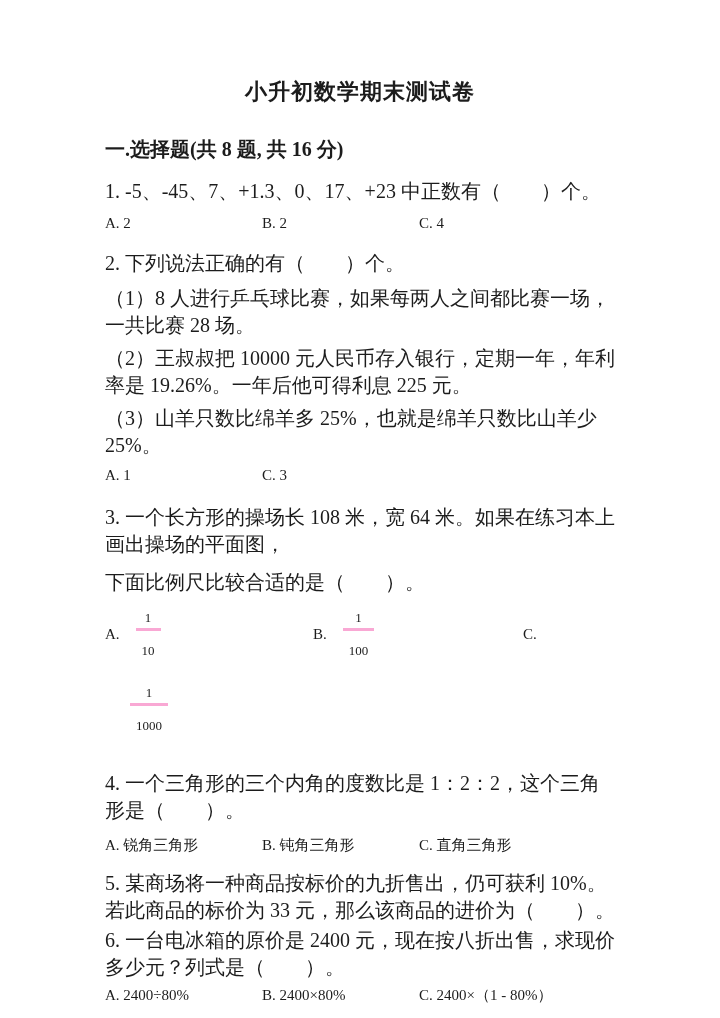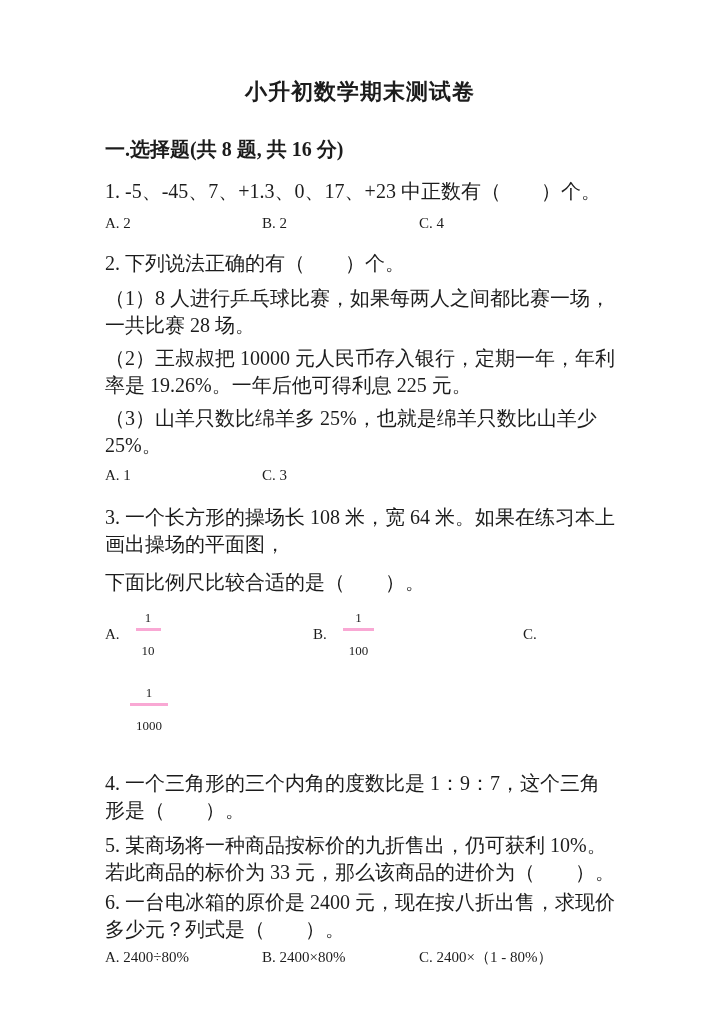--- a/index.html
+++ b/index.html
@@ -114,21 +114,26 @@
       <span>C.</span>
     </span>
   </div>
   <div class="frac-standalone" style="margin-bottom:35px">
     <span class="frac">
       <span class="num">1</span>
       <span class="den">1000</span>
     </span>
   </div>
 
-  <p class="para" style="margin-bottom:8px">4. 一个三角形的三个内角的度数比是 1：9：7，这个三角形是（　　）。</p>
+  <p class="para" style="margin-bottom:8px">4. 一个三角形的三个内角的度数比是 1：2：2，这个三角形是（　　）。</p>
+  <div class="options-row" style="margin-bottom:11px">
+    <span class="opt-a">A. 锐角三角形</span>
+    <span class="opt-b">B. 钝角三角形</span>
+    <span class="opt-c">C. 直角三角形</span>
+  </div>
 
   <p class="para" style="margin-bottom:3px">5. 某商场将一种商品按标价的九折售出，仍可获利 10%。若此商品的标价为 33 元，那么该商品的进价为（　　）。</p>
 
   <p class="para" style="margin-bottom:1px">6. 一台电冰箱的原价是 2400 元，现在按八折出售，求现价多少元？列式是（　　）。</p>
   <div class="options-row">
     <span class="opt-a">A. 2400÷80%</span>
     <span class="opt-b">B. 2400×80%</span>
     <span class="opt-c">C. 2400×（1 - 80%）</span>
   </div>
 

